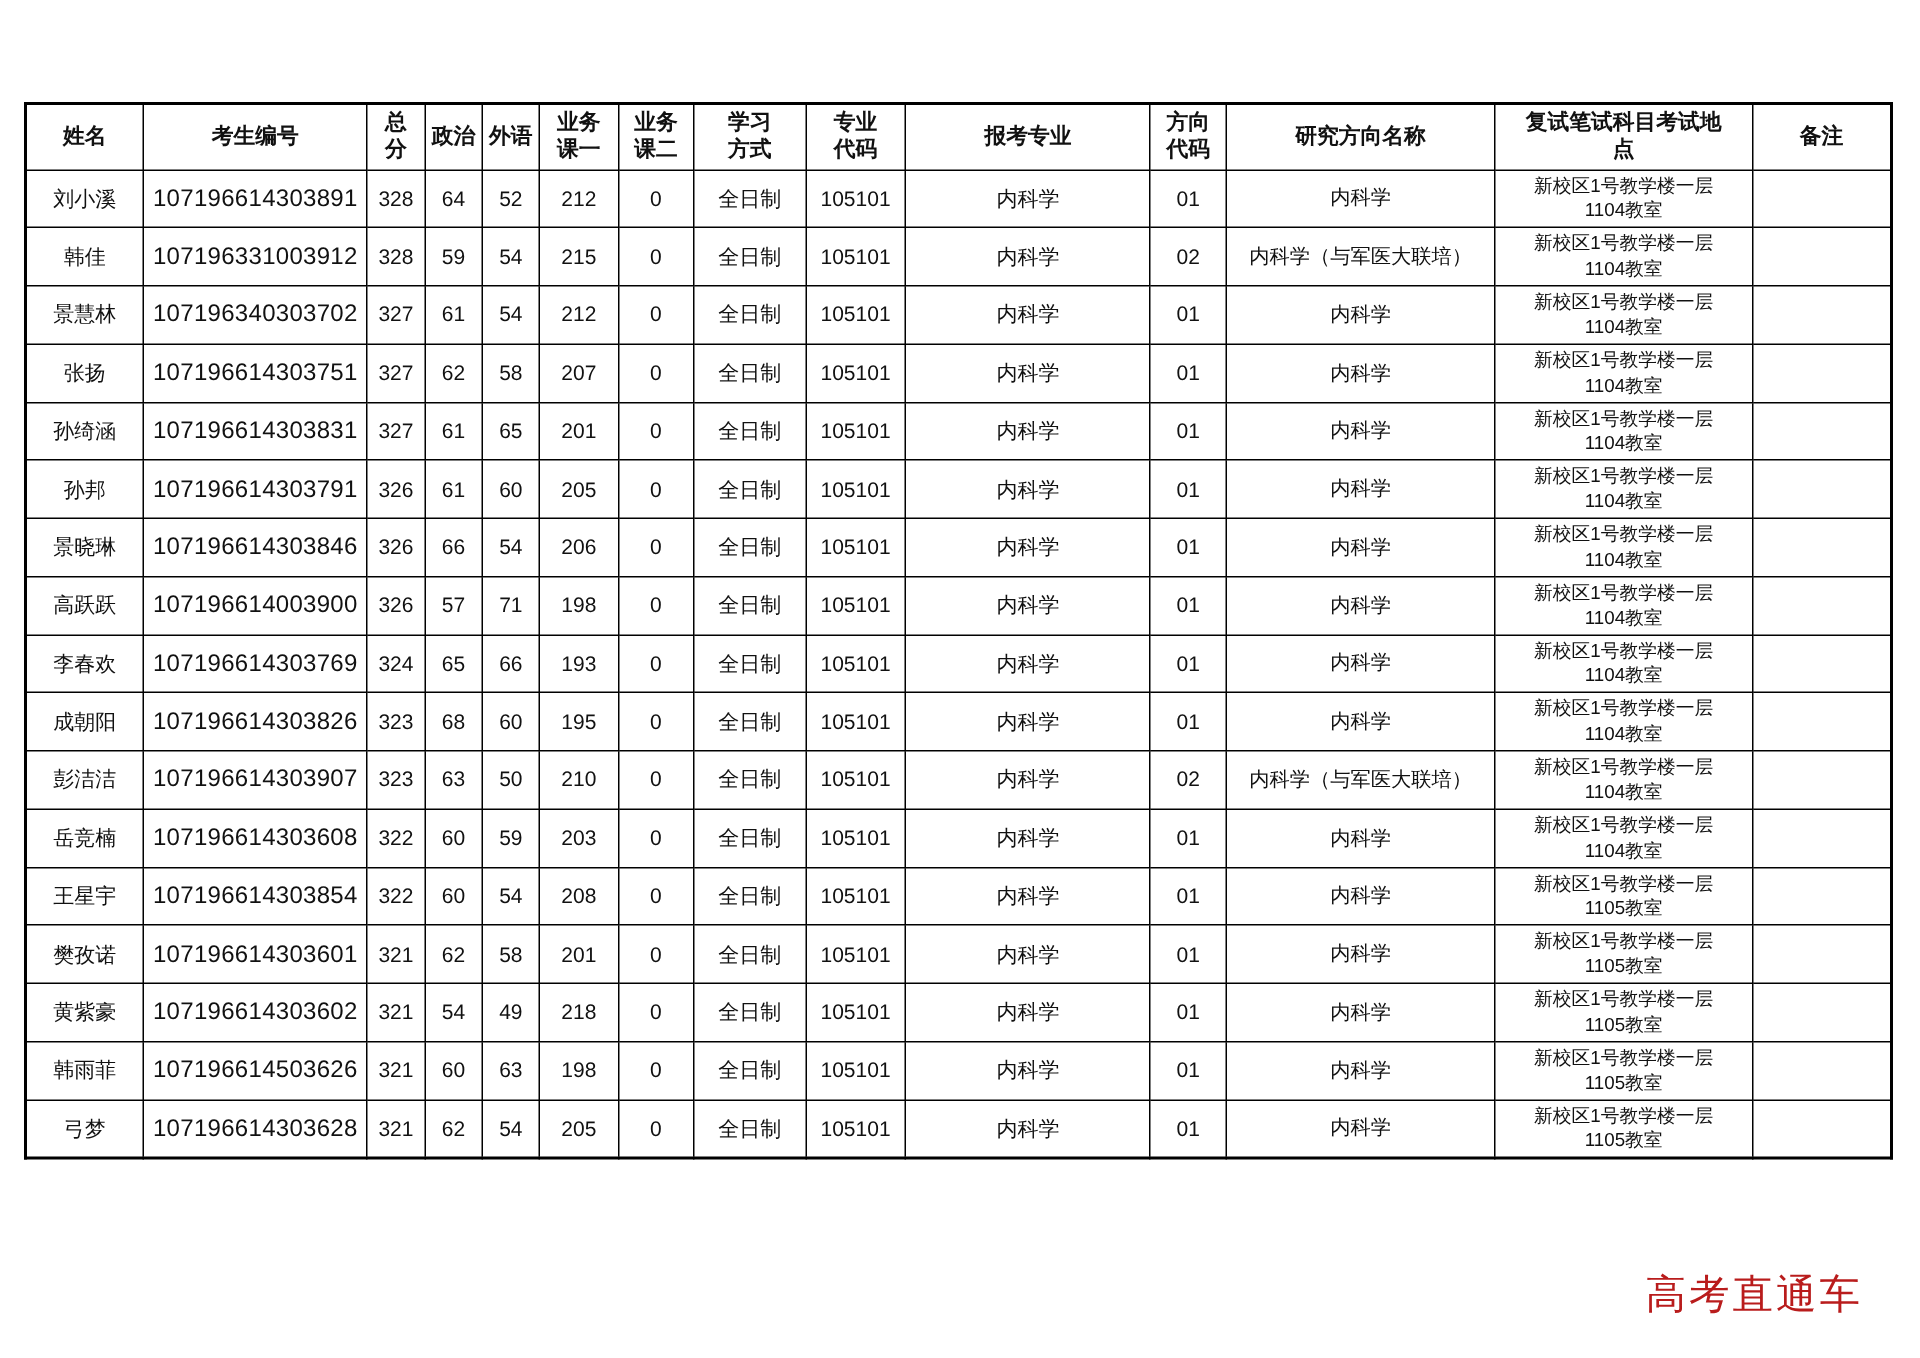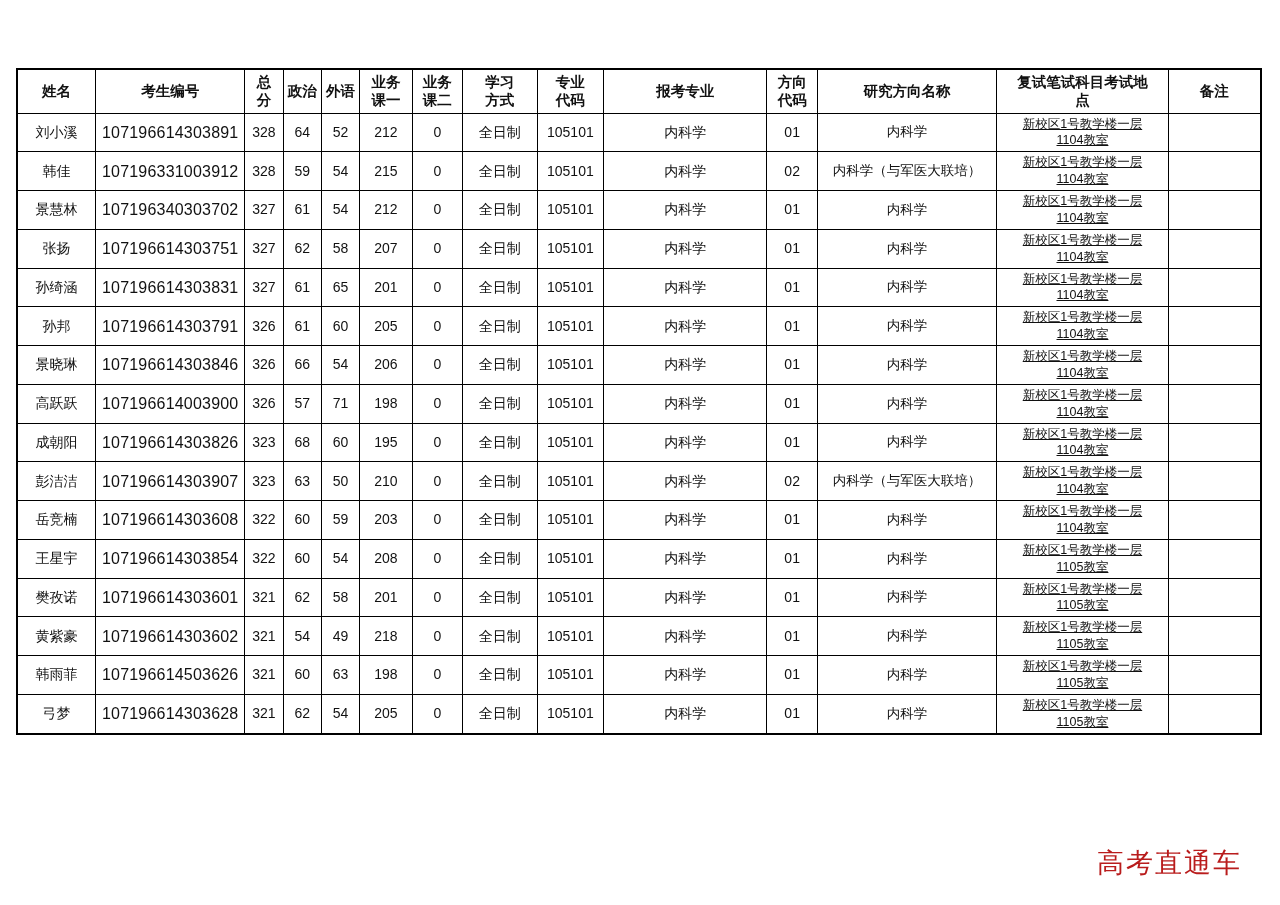--- a/index.html
+++ b/index.html
@@ -59,21 +59,20 @@
   .col-major           { width: 162px; }
   .col-direction_code  { width: 50px; }
   .col-direction_name  { width: 178px; }
   .col-exam_location   { width: 170px; }
   .col-remarks         { width: 92px; }
 
   td.col-exam_location {
     font-size: 12.5px;
     white-space: pre-line;
     line-height: 1.35;
-    text-decoration: underline;
   }
   td.col-direction_name { font-size: 13.5px; }
   td.col-candidate_id   { font-size: 16px; letter-spacing: 0.2px; }
 
   .watermark {
     position: absolute;
     right: 38px;
     top: 845px;
     font-size: 27px;
     color: #b91c1c;
@@ -242,20 +241,37 @@
           <td class="col-study_mode">全日制</td>
           <td class="col-major_code">105101</td>
           <td class="col-major">内科学</td>
           <td class="col-direction_code">01</td>
           <td class="col-direction_name">内科学</td>
           <td class="col-exam_location">新校区1号教学楼一层
 1104教室</td>
           <td class="col-remarks"></td>
         </tr>
         <tr>
+          <td class="col-name">李春欢</td>
+          <td class="col-candidate_id">107196614303769</td>
+          <td class="col-total">324</td>
+          <td class="col-politics">65</td>
+          <td class="col-foreign">66</td>
+          <td class="col-course1">193</td>
+          <td class="col-course2">0</td>
+          <td class="col-study_mode">全日制</td>
+          <td class="col-major_code">105101</td>
+          <td class="col-major">内科学</td>
+          <td class="col-direction_code">01</td>
+          <td class="col-direction_name">内科学</td>
+          <td class="col-exam_location">新校区1号教学楼一层
+1104教室</td>
+          <td class="col-remarks"></td>
+        </tr>
+        <tr>
           <td class="col-name">成朝阳</td>
           <td class="col-candidate_id">107196614303826</td>
           <td class="col-total">323</td>
           <td class="col-politics">68</td>
           <td class="col-foreign">60</td>
           <td class="col-course1">195</td>
           <td class="col-course2">0</td>
           <td class="col-study_mode">全日制</td>
           <td class="col-major_code">105101</td>
           <td class="col-major">内科学</td>

